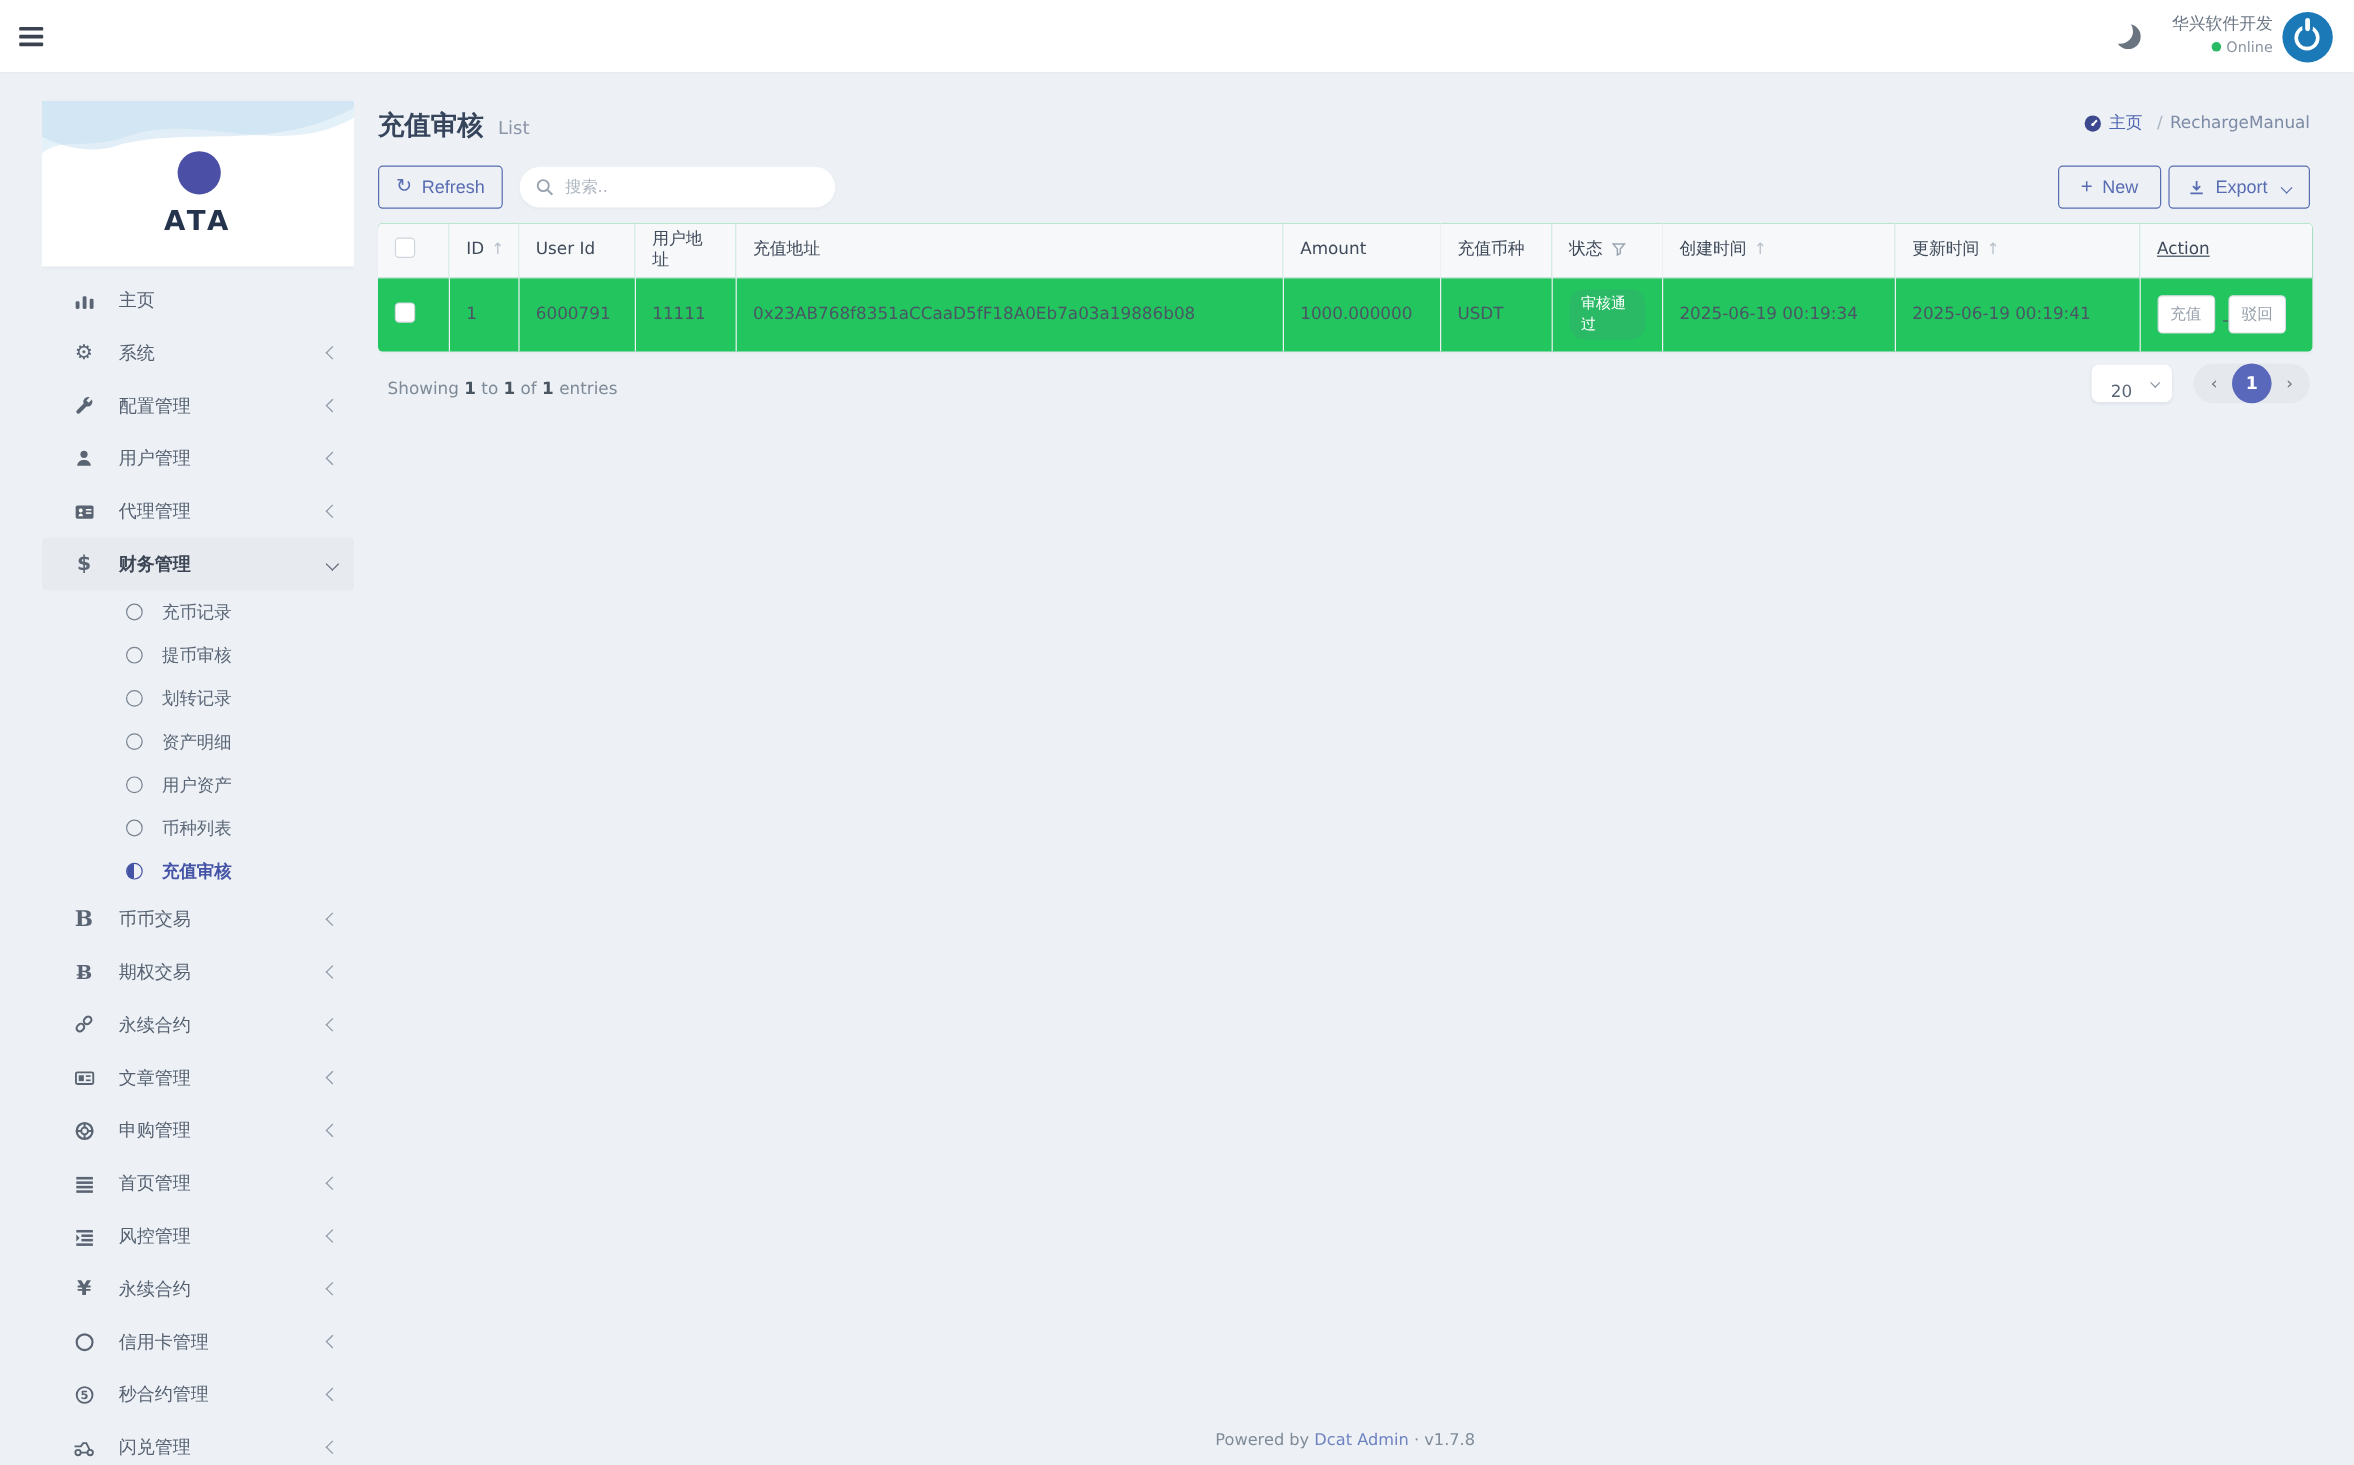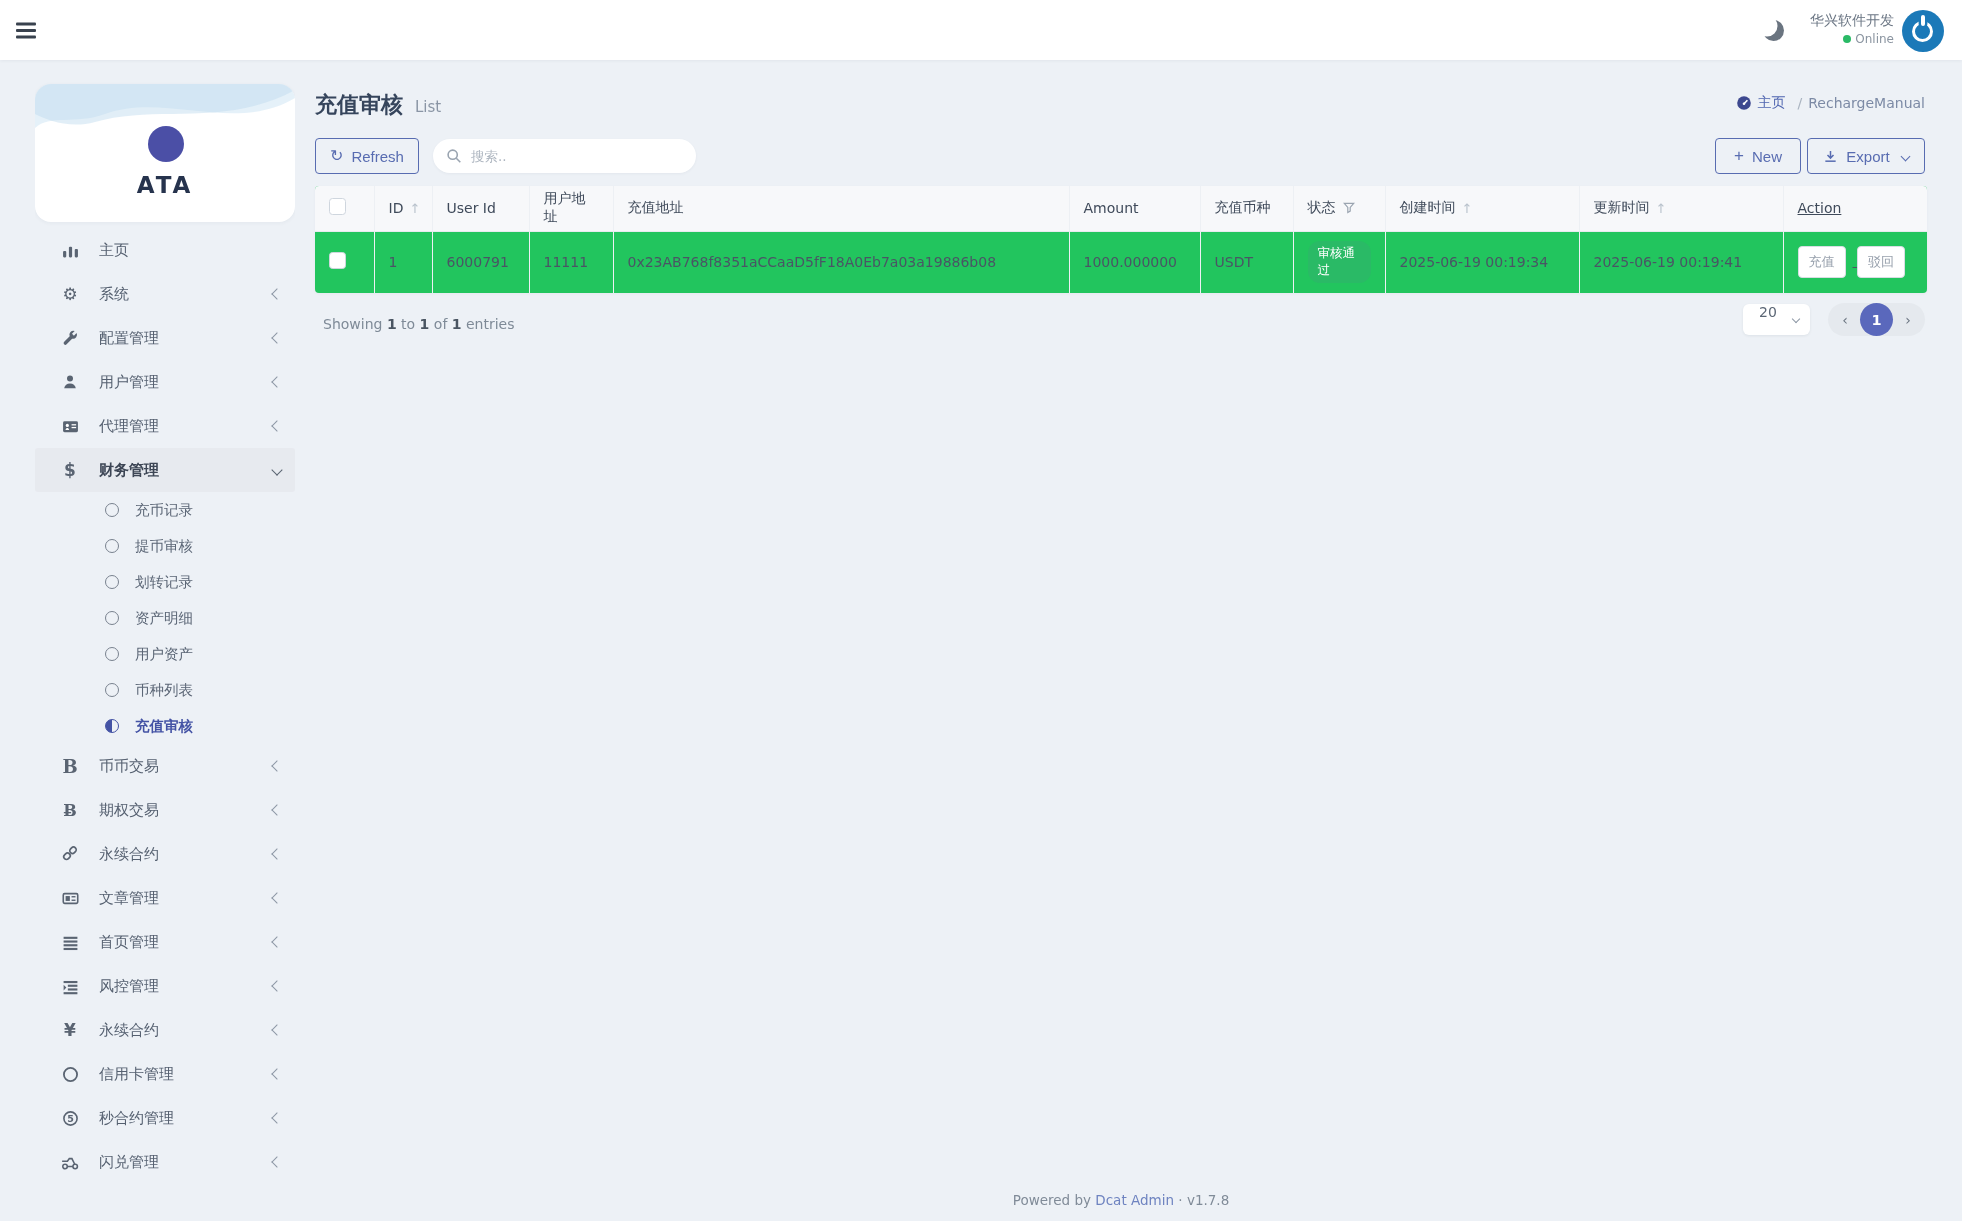--- a/index.html
+++ b/index.html
@@ -14,21 +14,21 @@
   .brand-block { position:absolute; right:68px; top:10px; text-align:right; }
   .brand-name { font-size:14px; color:#6b7684; line-height:20px; }
   .online-row { font-size:12px; color:#8a94a0; line-height:18px; }
   .online-dot { display:inline-block; width:8px; height:8px; border-radius:50%; background:#2aba66; margin-right:4px; }
   .avatar { position:absolute; right:18px; top:10px; width:42px; height:42px; border-radius:50%; background:#1b79b8; cursor:pointer; }
   .power-ring { position:absolute; left:10px; top:11px; width:21px; height:21px; border:3.4px solid #fff; border-radius:50%; }
   .power-bar { position:absolute; left:19px; top:5px; width:3.6px; height:11px; background:#fff; border-radius:2px; box-shadow:0 0 0 2.4px #1b79b8; }
 
   
   .sidebar { position:absolute; left:35px; top:60px; width:260px; height:1161px; overflow:hidden; }
-  .logo-card { position:relative; width:260px; height:138px; margin-top:24px; background:#fff; border-radius:16px; overflow:hidden; box-shadow:0 1px 4px rgba(40,50,70,.05); }
+  .logo-card { position:relative; width:260px; height:138px; margin-top:24px; background:#fff; border-radius:0; overflow:hidden; box-shadow:0 1px 4px rgba(40,50,70,.05); }
   .logo-waves { position:absolute; top:0; left:0; width:100%; height:52px; }
   .logo-circle { position:absolute; left:113px; top:42px; width:36px; height:36px; border-radius:50%; background:#4b4fa6; }
   .logo-swirl { position:absolute; left:110px; top:58px; width:22px; height:16px; border-radius:50%; border-bottom:3px solid #fff; transform:rotate(34deg); opacity:.9; }
   .logo-text { position:absolute; left:0; top:88px; width:100%; text-align:center; font-size:23px; font-weight:bold; letter-spacing:3px; color:#26334d; }
   .nav { margin-top:6px; }
   .nav-item { position:relative; display:flex; align-items:center; height:44px; padding:0 14px 0 24px; color:#556070; font-size:15px; cursor:pointer; }
   .nav-item.parent-open { background:#e7eaef; border-radius:3px; color:#3d4655; font-weight:bold; }
   .si-icon { width:22px; display:inline-flex; justify-content:center; align-items:center; margin-right:18px; color:#5a6472; font-size:17px; flex:none; }
   .si-icon svg { display:block; }
   .glyph-b { font-family:"DejaVu Serif","Liberation Serif",serif; font-weight:bold; font-size:18px; }
@@ -79,21 +79,21 @@
   .th-flex { display:flex; align-items:center; }
   .checkbox { display:inline-block; width:17px; height:17px; border:1.5px solid #cfd6de; border-radius:3.5px; background:#fff; cursor:pointer; }
   .badge-success { display:inline-block; background:#2aba66; color:#fff; font-size:12.5px; padding:4px 10px; border-radius:12px; }
   .mini-btn { display:inline-block; padding:6px 10px; border:1px solid #d8dde3; border-radius:4px; background:#fff; color:#98a1ad; font-size:13px; cursor:pointer; margin-right:7px; }
   .filter-ic { margin-left:7px; }
 
   
   .summary { position:absolute; left:8px; top:256px; font-size:14px; color:#7e8a97; }
   .summary b { color:#4a5562; }
   .pagi { position:absolute; right:2px; top:243px; display:flex; align-items:center; }
-  .size-select { position:relative; width:67px; height:31px; background:#fff; border-radius:6px; box-shadow:0 1px 3px rgba(40,50,70,.08); font-size:14px; color:#5b6675; display:flex; align-items:flex-start; padding-left:16px; cursor:pointer; }
+  .size-select { position:relative; width:67px; height:31px; background:#fff; border-radius:6px; box-shadow:0 1px 3px rgba(40,50,70,.08); font-size:14px; color:#5b6675; display:flex; align-items:flex-end; padding-left:16px; cursor:pointer; }
   .size-select .chev { position:absolute; right:11px; top:12px; width:6px; height:6px; transform:rotate(-45deg); border-color:#8d97a5; margin-left:0; }
   .pager { display:flex; align-items:center; height:33px; background:#e5e9ee; border-radius:17px; margin-left:18px; padding:0 2px; }
   .pager .arrow { width:30px; text-align:center; color:#6a7480; font-size:14px; cursor:pointer; }
   .page-circle { width:33px; height:33px; border-radius:50%; background:#5a68bc; color:#fff; font-size:14.5px; font-weight:bold; display:flex; align-items:center; justify-content:center; cursor:pointer; }
 
   
   .footer { position:absolute; left:0; top:1132px; width:100%; text-align:center; font-size:13.5px; color:#808b98; }
   .footer a { color:#6e83c0; text-decoration:none; cursor:pointer; }
 </style>
 </head>
@@ -246,20 +246,31 @@
               <rect x="1.2" y="3.4" width="13.6" height="9.2" rx="1.2" fill="none" stroke="#5a6472" stroke-width="1.5"></rect>
               <rect x="3.4" y="5.7" width="4" height="4.6" fill="#5a6472"></rect>
               <rect x="9" y="5.7" width="3.7" height="1.3" fill="#5a6472"></rect>
               <rect x="9" y="9" width="3.7" height="1.3" fill="#5a6472"></rect>
             </svg>
         </span>
         <span class="si-label">文章管理</span>
         <span class="chev left"></span>
       </div>
 
+      <div class="nav-item">
+        <span class="si-icon">
+          <svg width="17" height="17" viewBox="0 0 16 16" fill="none" stroke="#5a6472">
+              <circle cx="8" cy="8" r="6.2" stroke-width="1.8"></circle>
+              <circle cx="8" cy="8" r="2.7" stroke-width="1.5"></circle>
+              <path d="M8 1.8v3.4M8 10.8v3.4M1.8 8h3.4M10.8 8h3.4" stroke-width="1.5"></path>
+            </svg>
+        </span>
+        <span class="si-label">申购管理</span>
+        <span class="chev left"></span>
+      </div>
 
       <div class="nav-item">
         <span class="si-icon">
           <svg width="17" height="17" viewBox="0 0 16 16" fill="#5a6472">
               <rect x="1.5" y="2.6" width="13" height="2"></rect>
               <rect x="1.5" y="6.1" width="13" height="2"></rect>
               <rect x="1.5" y="9.6" width="13" height="2"></rect>
               <rect x="1.5" y="13.1" width="13" height="2"></rect>
             </svg>
         </span>

